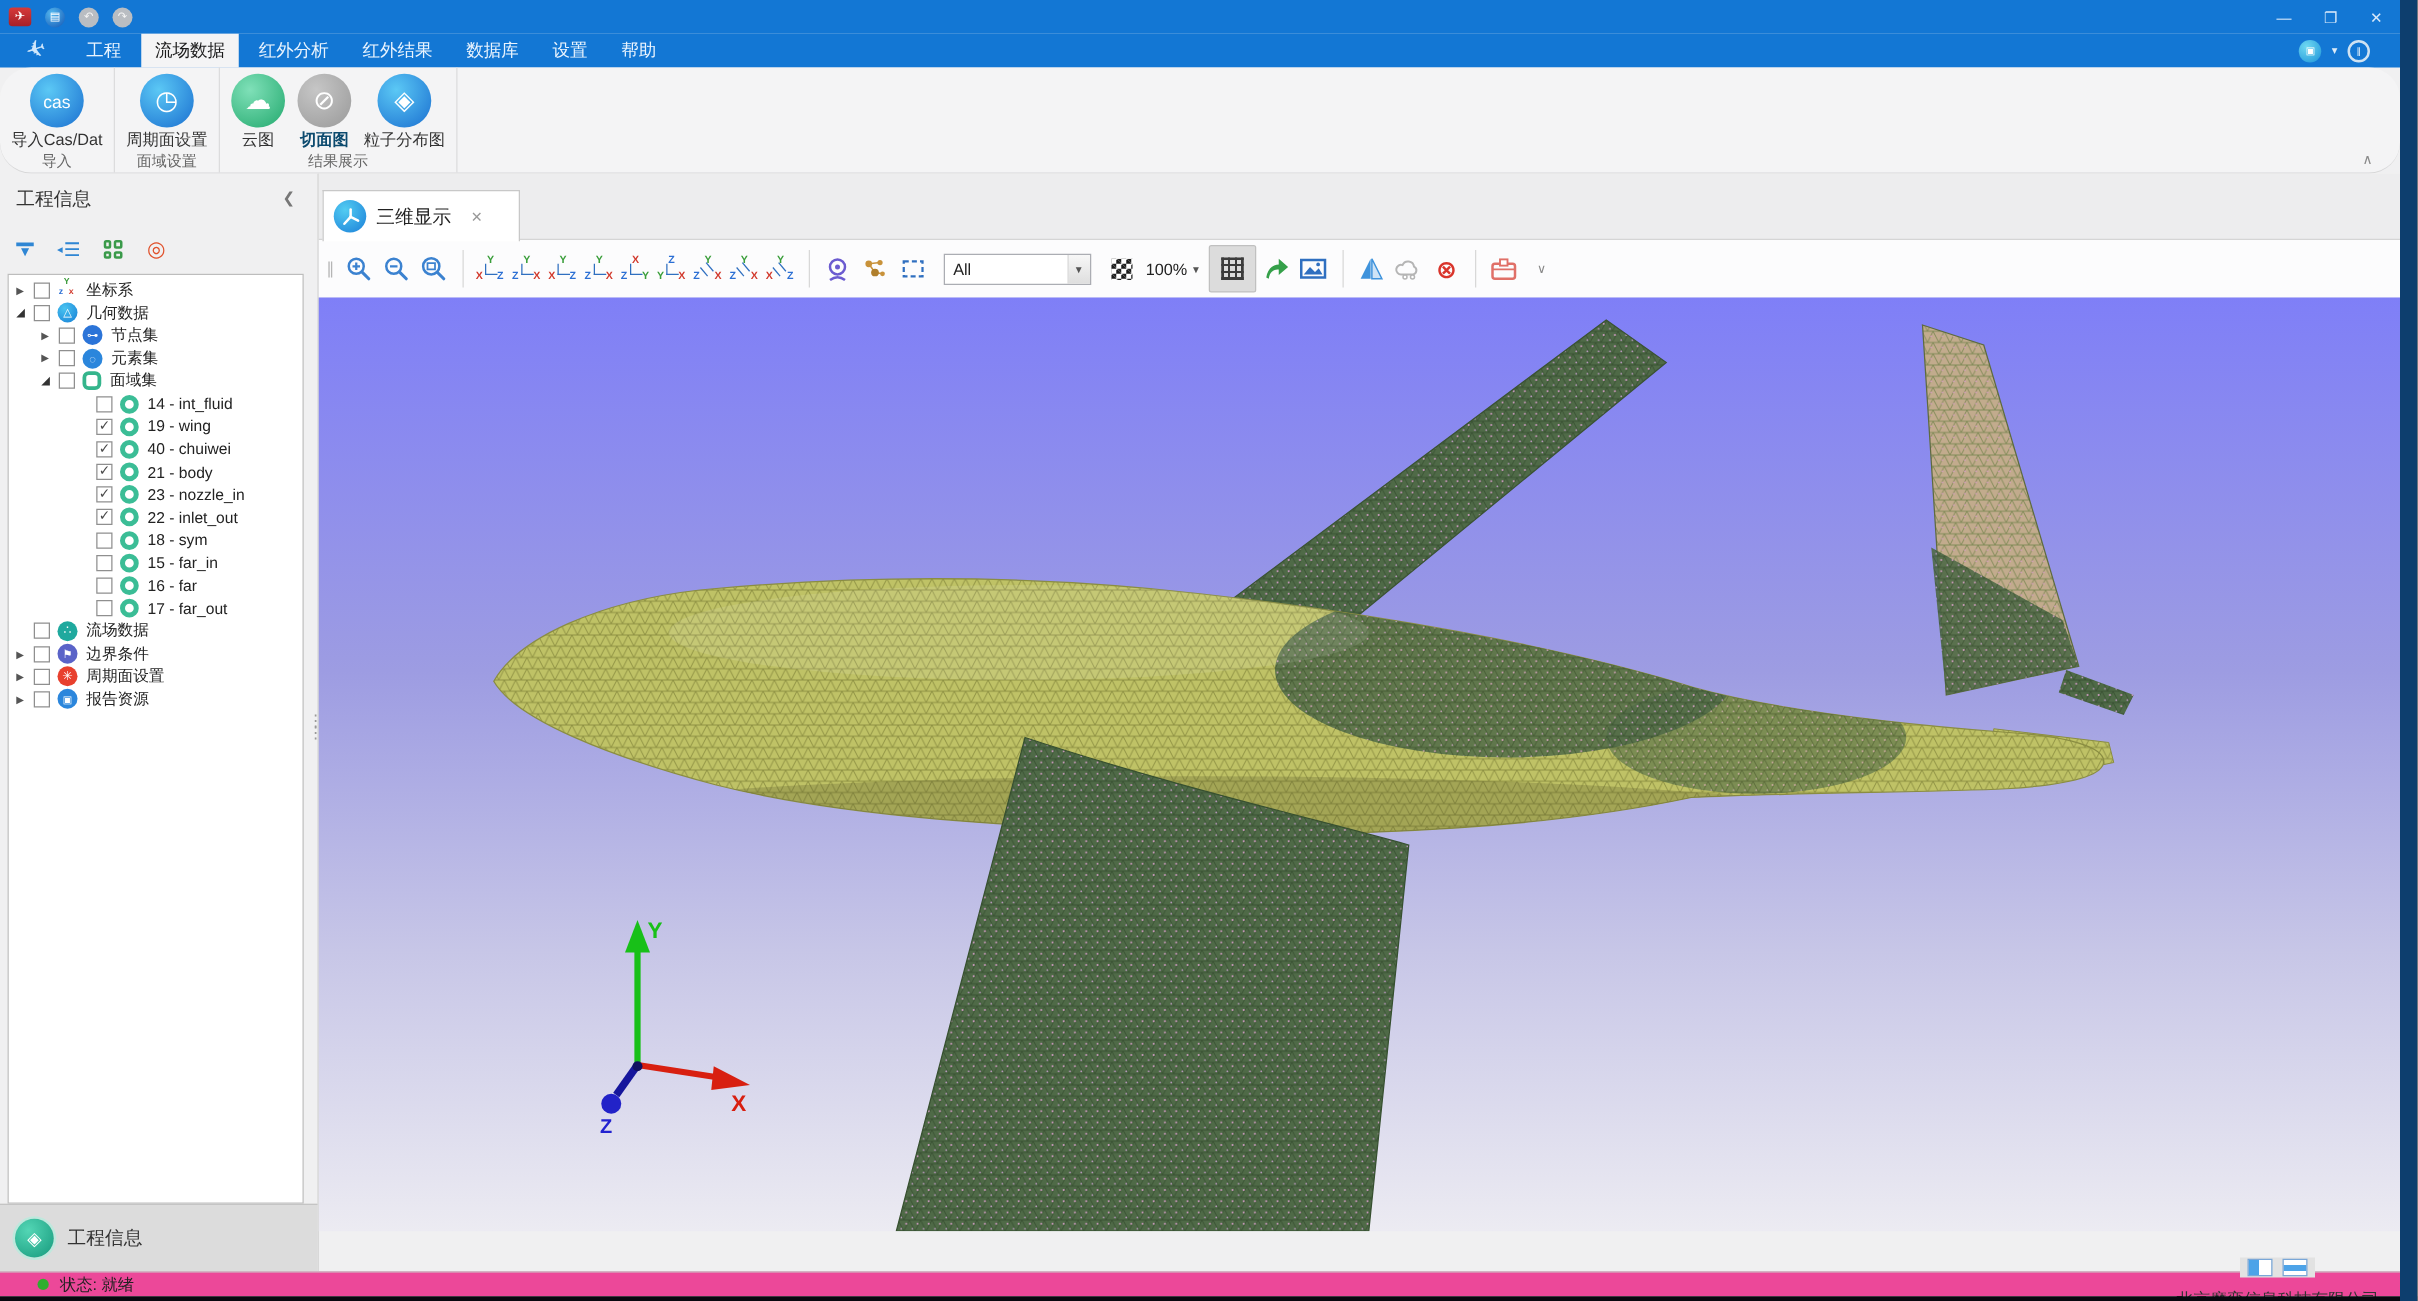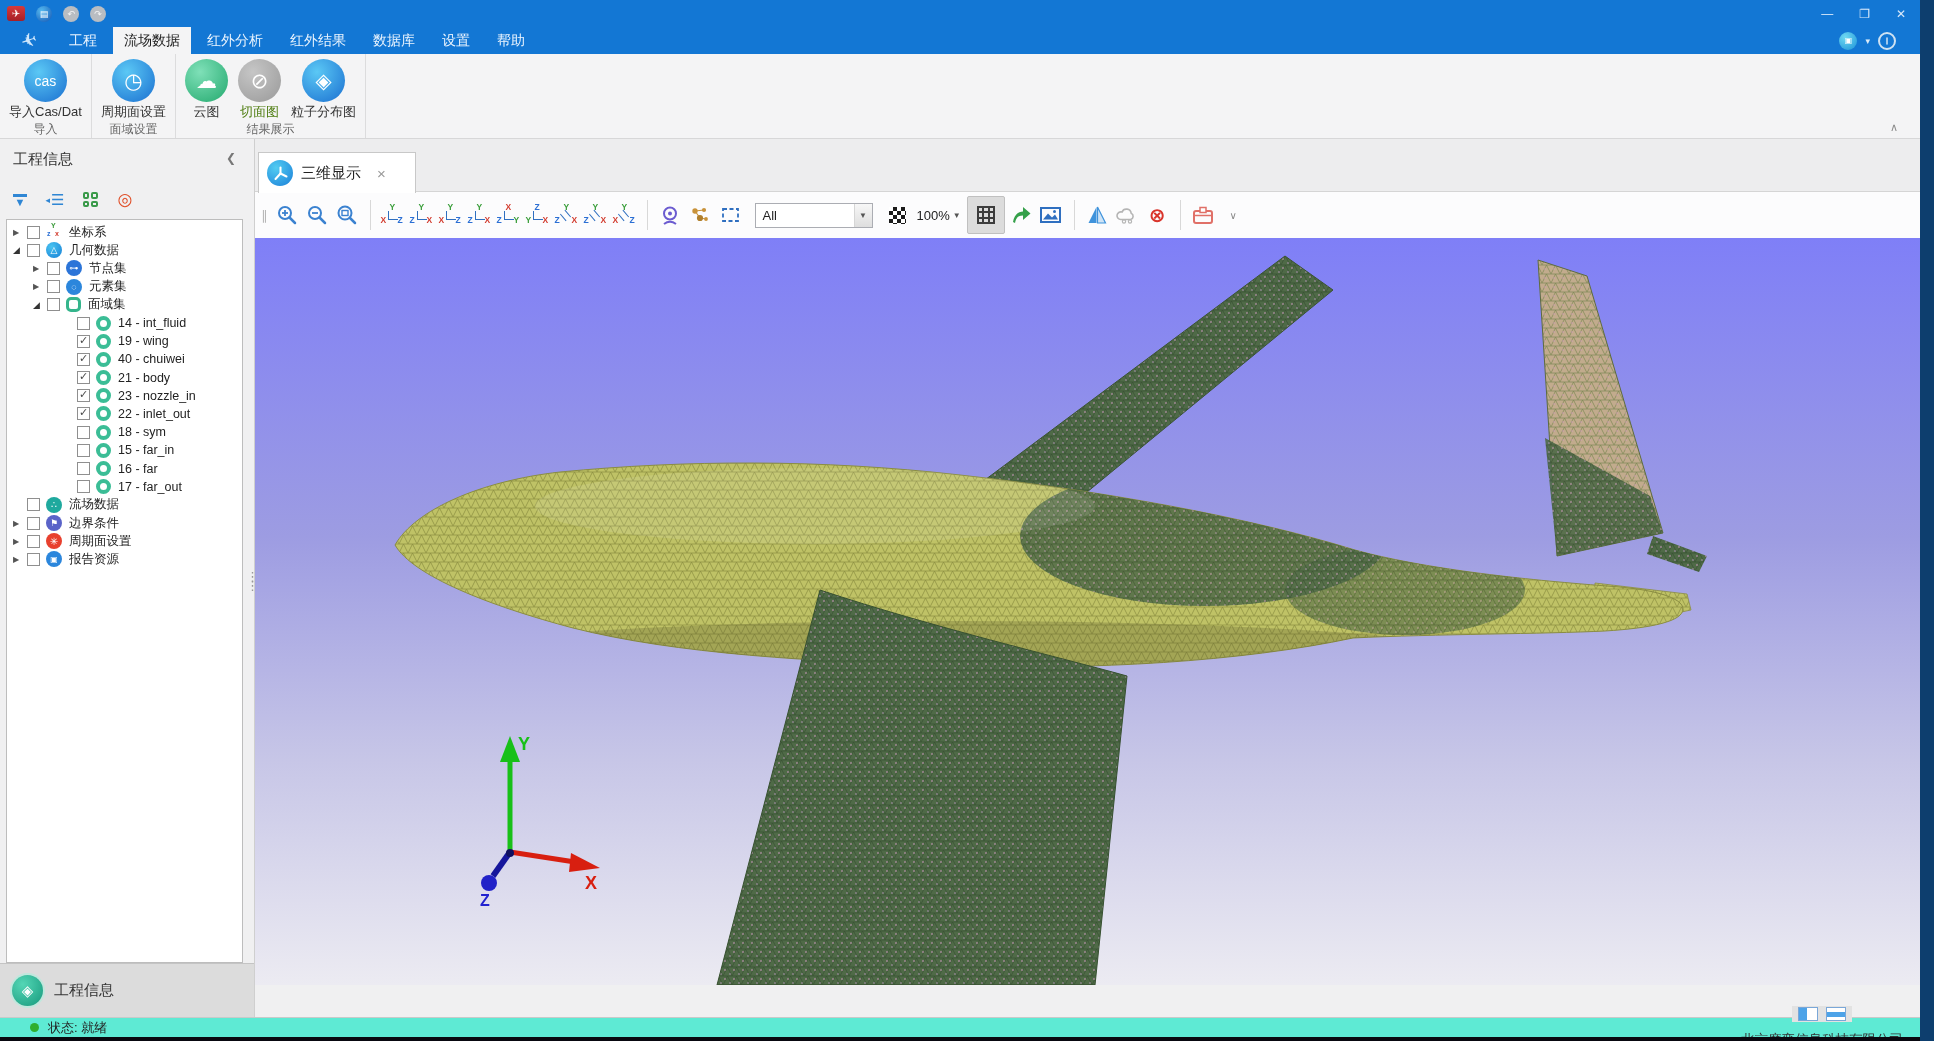--- a/index.html
+++ b/index.html
@@ -25,32 +25,32 @@
   #menus{display:flex;align-items:stretch;gap:5px;}
   .menu-item{display:flex;align-items:center;padding:0 11px;font-size:14px;color:#eaf4fe;cursor:default;}
   .menu-item.sel{background:#f4f4f5;color:#1b1b1b;}
   .menu-right{position:absolute;right:24px;top:0;height:27px;display:flex;align-items:center;gap:8px;}
   .mr-btn{width:18px;height:18px;border-radius:50%;display:inline-flex;align-items:center;justify-content:center;color:#fff;font-size:8px;}
   .mr-btn.cyan{background:radial-gradient(circle at 35% 30%,#6fd9f2,#1d93d8);}
   .mr-btn.ring{border:2px solid #cfe2f2;background:transparent;font-size:7px;}
   .mr-chev{color:#dcebf8;font-size:9px;}
 
   
-  #ribbon{position:absolute;left:0;top:54px;width:1920px;height:85px;background:#f4f4f5;border-bottom:1px solid #d7d7d8;}
+  #ribbon{position:absolute;left:0;top:54px;width:1920px;height:85px;background:#f4f4f5;border-bottom:1px solid #d7d7d8;border-radius:25px;}
   #rgroups{display:flex;height:100%;}
   .rgroup{display:flex;flex-direction:column;border-right:1px solid #dcdcdd;padding:0 4px;}
   .rbtns{display:flex;flex:1;align-items:flex-start;justify-content:center;}
   .rbtn{display:flex;flex-direction:column;align-items:center;padding:2px 5px 0 5px;cursor:default;}
   .rcirc{width:43px;height:43px;border-radius:50%;display:flex;align-items:center;justify-content:center;color:#fff;font-size:21px;margin:3px 0 1px 0;}
   .rc-blue{background:radial-gradient(circle at 35% 30%,#5bc8f5,#1a6fd0);}
   .rc-green{background:radial-gradient(circle at 35% 30%,#7fe0b8,#23a96e);}
   .rc-gray{background:radial-gradient(circle at 35% 30%,#c6c6c6,#999);}
   .rcirc .cas{font-style:normal;font-size:14px;}
   .rlabel{font-size:13px;color:#333;white-space:nowrap;}
-  .rbtn.disabled .rlabel{color:#4d7c0f;}
+  .rbtn.disabled .rlabel{color:#0c4a6e;font-weight:bold;}
   .rgl{font-size:12px;color:#666;text-align:center;padding:0 2px 3px 2px;}
   #ribbon-collapse{position:absolute;right:22px;bottom:4px;color:#8a8a8a;font-size:11px;}
 
   
   #leftpanel{position:absolute;left:0;top:139px;width:255px;height:878px;background:#f0f0f1;border-right:1px solid #cfcfcf;}
   .lp-head{position:absolute;left:0;top:0;width:100%;height:41px;}
   .lp-head .pt{position:absolute;left:13px;top:11px;font-size:15px;color:#333;}
   .lp-collapse{position:absolute;right:18px;top:12px;color:#777;font-size:12px;font-weight:bold;}
   .lp-tools{position:absolute;left:0;top:41px;width:100%;height:39px;display:flex;align-items:center;gap:15px;padding-left:10px;}
   .ptool{display:inline-flex;align-items:center;justify-content:center;width:20px;height:20px;}
@@ -116,21 +116,21 @@
   .vzoom{display:inline-flex;align-items:center;font-size:13px;color:#222;gap:3px;margin:0 3px;flex:none;justify-content:space-between;}
   .vzoom i{font-style:normal;font-size:8px;color:#555;}
   .checker{width:17px;height:17px;background-color:#fff;background-image:linear-gradient(45deg,#1b1b1b 25%,transparent 25%,transparent 75%,#1b1b1b 75%),linear-gradient(45deg,#1b1b1b 25%,transparent 25%,transparent 75%,#1b1b1b 75%);background-size:8px 8px;background-position:0 0,4px 4px;}
   .gridglyph{width:18px;height:18px;background-image:repeating-linear-gradient(0deg,#3c3c3c 0 2px,transparent 2px 5.4px),repeating-linear-gradient(90deg,#3c3c3c 0 2px,transparent 2px 5.4px);}
   .redx{color:#d9342b;font-size:20px;font-weight:bold;}
   .chevd{color:#888;font-size:10px;}
   #viewport{position:absolute;left:0;top:99px;width:1665px;height:747px;background:linear-gradient(180deg,#7f7ff7 0%,#9d9ce2 40%,#c7c6e7 70%,#ecebf2 100%);overflow:hidden;}
   #msgbar{position:absolute;left:0;top:846px;width:100%;height:32px;background:#f1f1f1;border-top:1px solid #d3d3d3;font-size:14px;color:#444;display:flex;align-items:center;padding-left:9px;}
 
   
-  #statusbar{position:absolute;left:0;top:1017px;width:1920px;height:20px;background:#5eead4;border-top:1px solid #c9c9c9;display:flex;align-items:center;font-size:13px;color:#222;}
+  #statusbar{position:absolute;left:0;top:1017px;width:1920px;height:20px;background:#ec4899;border-top:1px solid #c9c9c9;display:flex;align-items:center;font-size:13px;color:#222;}
   .dot{width:9px;height:9px;border-radius:50%;background:#2fae2f;margin:0 9px 0 30px;flex:none;}
   .sb-right{position:absolute;right:17px;display:flex;align-items:center;gap:9px;font-size:13.5px;color:#333;flex-direction:column;}
   .sb-press{background:#e2e2e2;display:flex;gap:8px;padding:1px 6px;align-items:center;}
   .sb-ic{width:20px;height:14px;background:#fff;border:1px solid #7aa7d8;display:inline-block;}
   .sb-ic.v{background:linear-gradient(90deg,#4da3e8 0 45%,#fff 45%);}
   .sb-ic.h{background:linear-gradient(180deg,#fff 0 35%,#4da3e8 35% 75%,#fff 75%);}
   #bstrip{position:absolute;left:0;top:1037px;width:1934px;height:4px;background:#08080f;}
   #rstrip{position:absolute;left:1920px;top:0;width:14px;height:1041px;background:#0d3e6e;}
 </style>
 </head>

